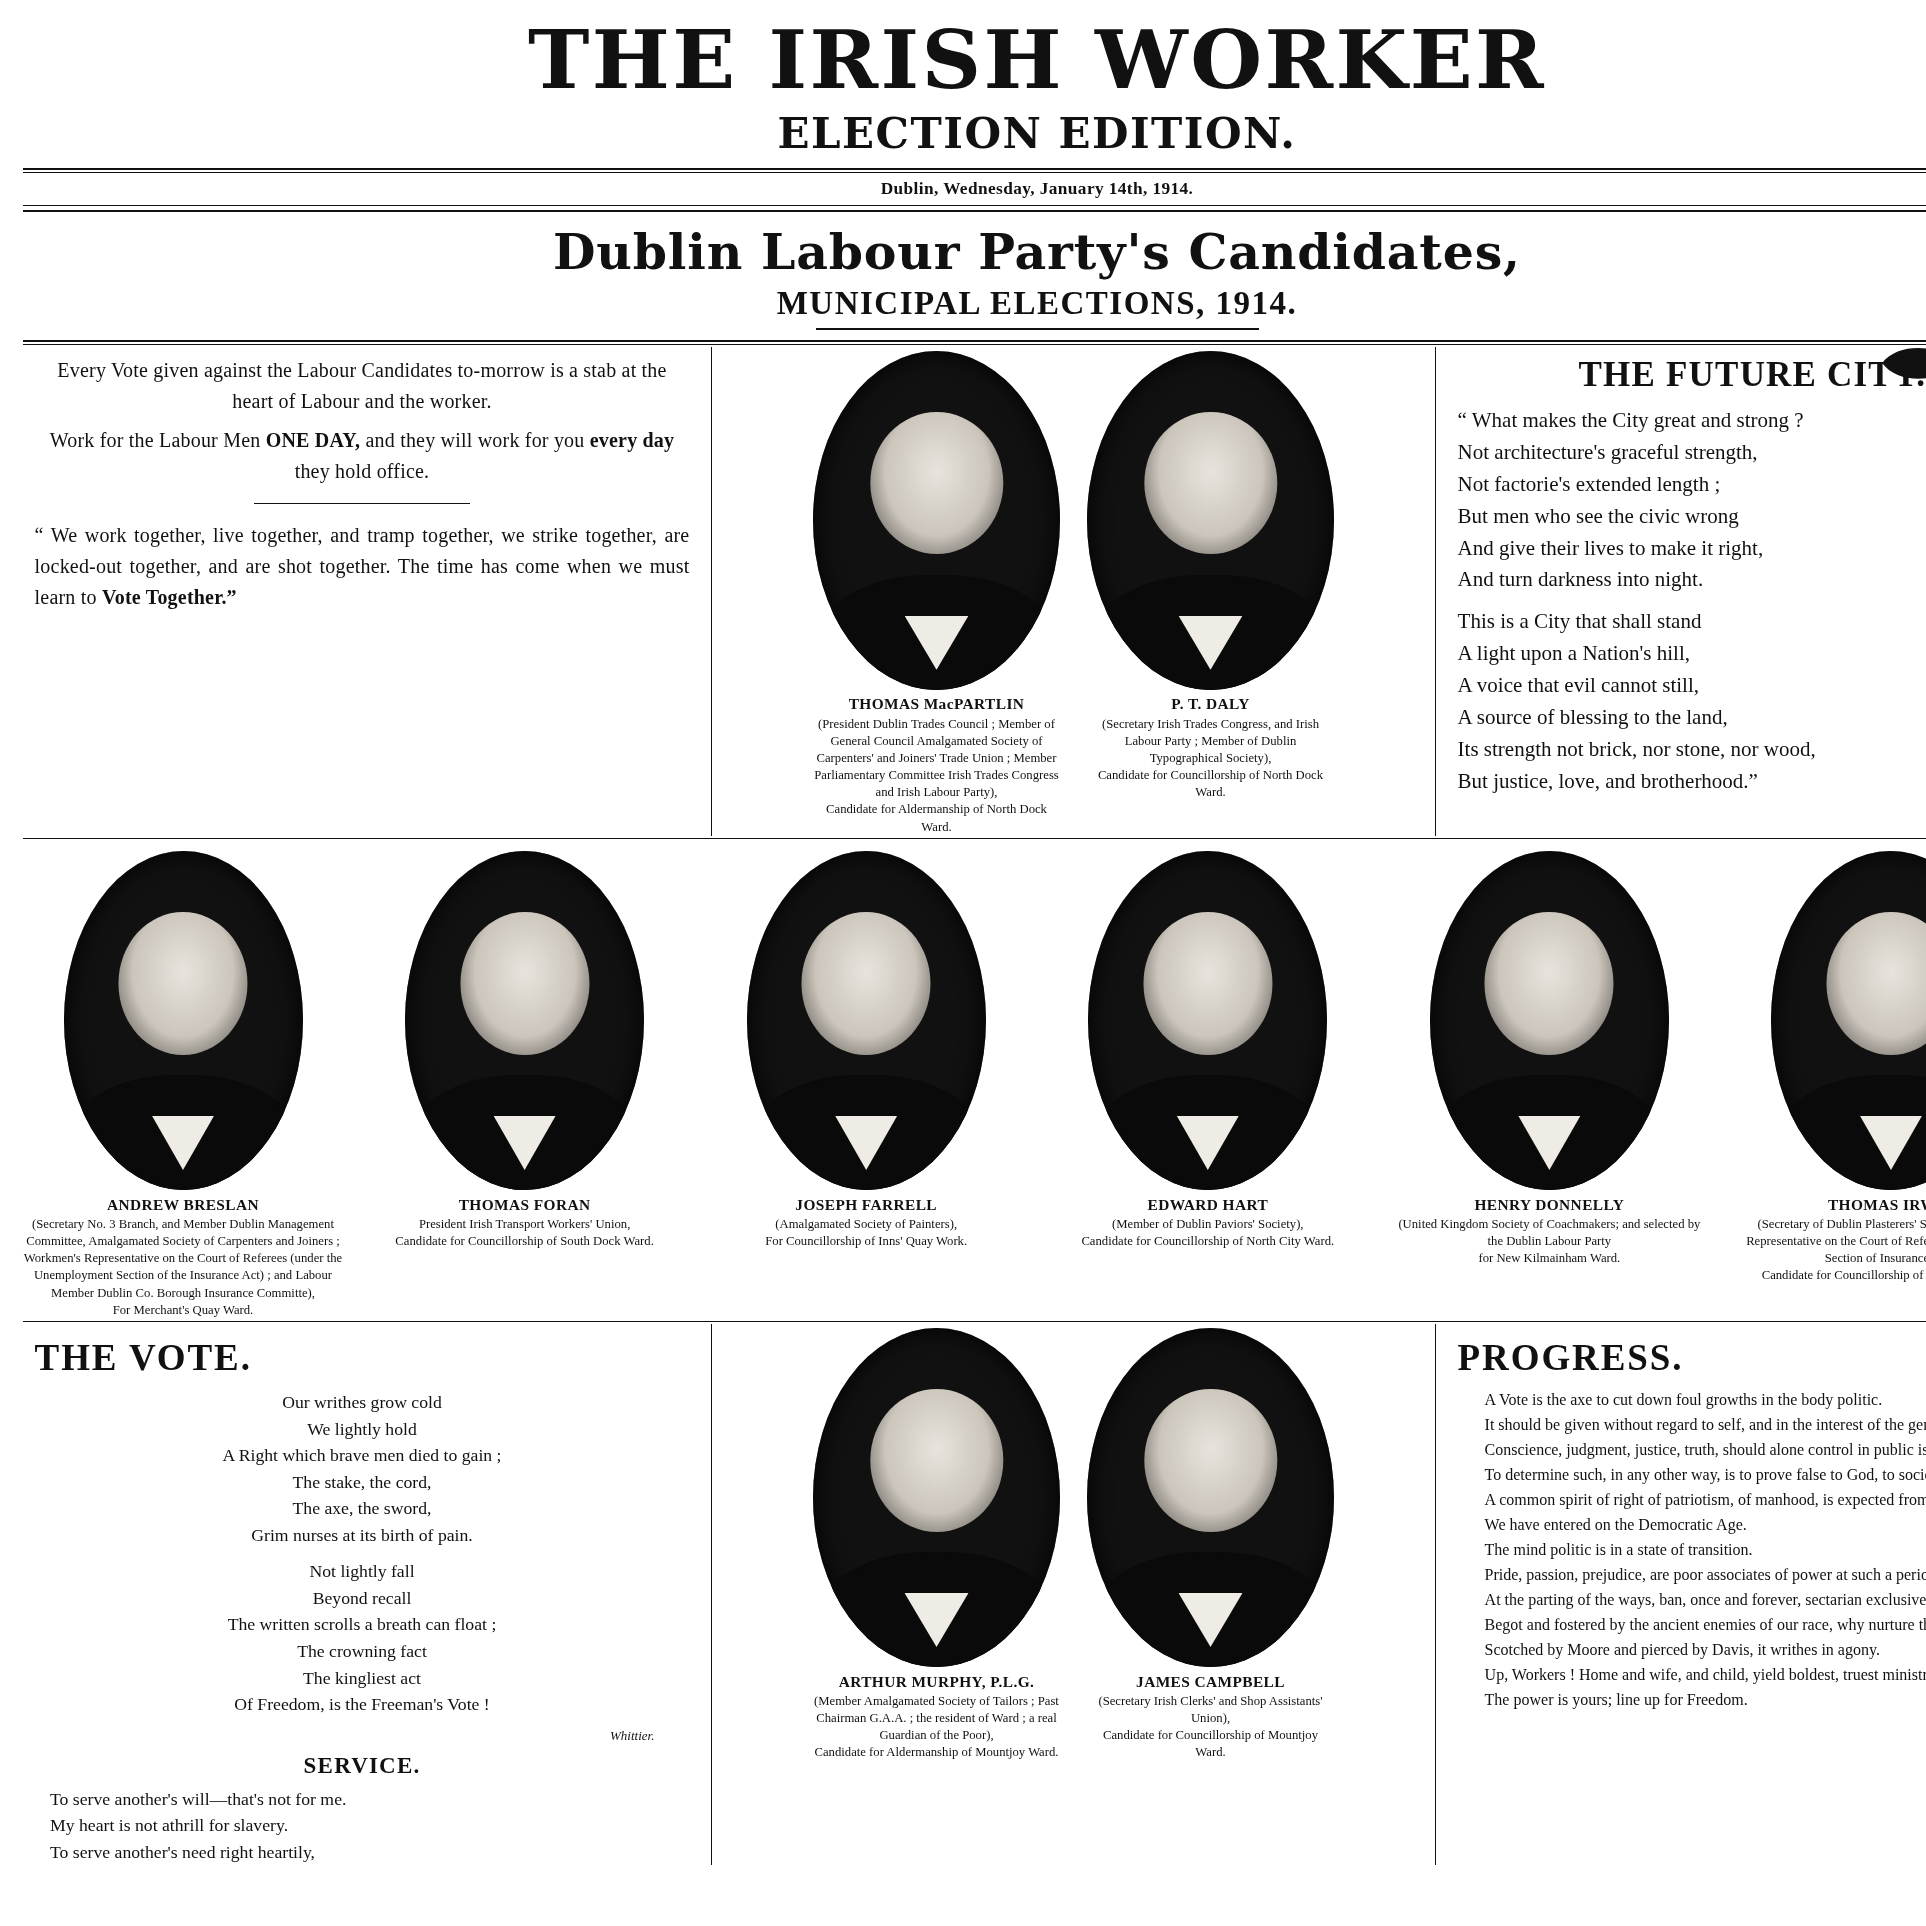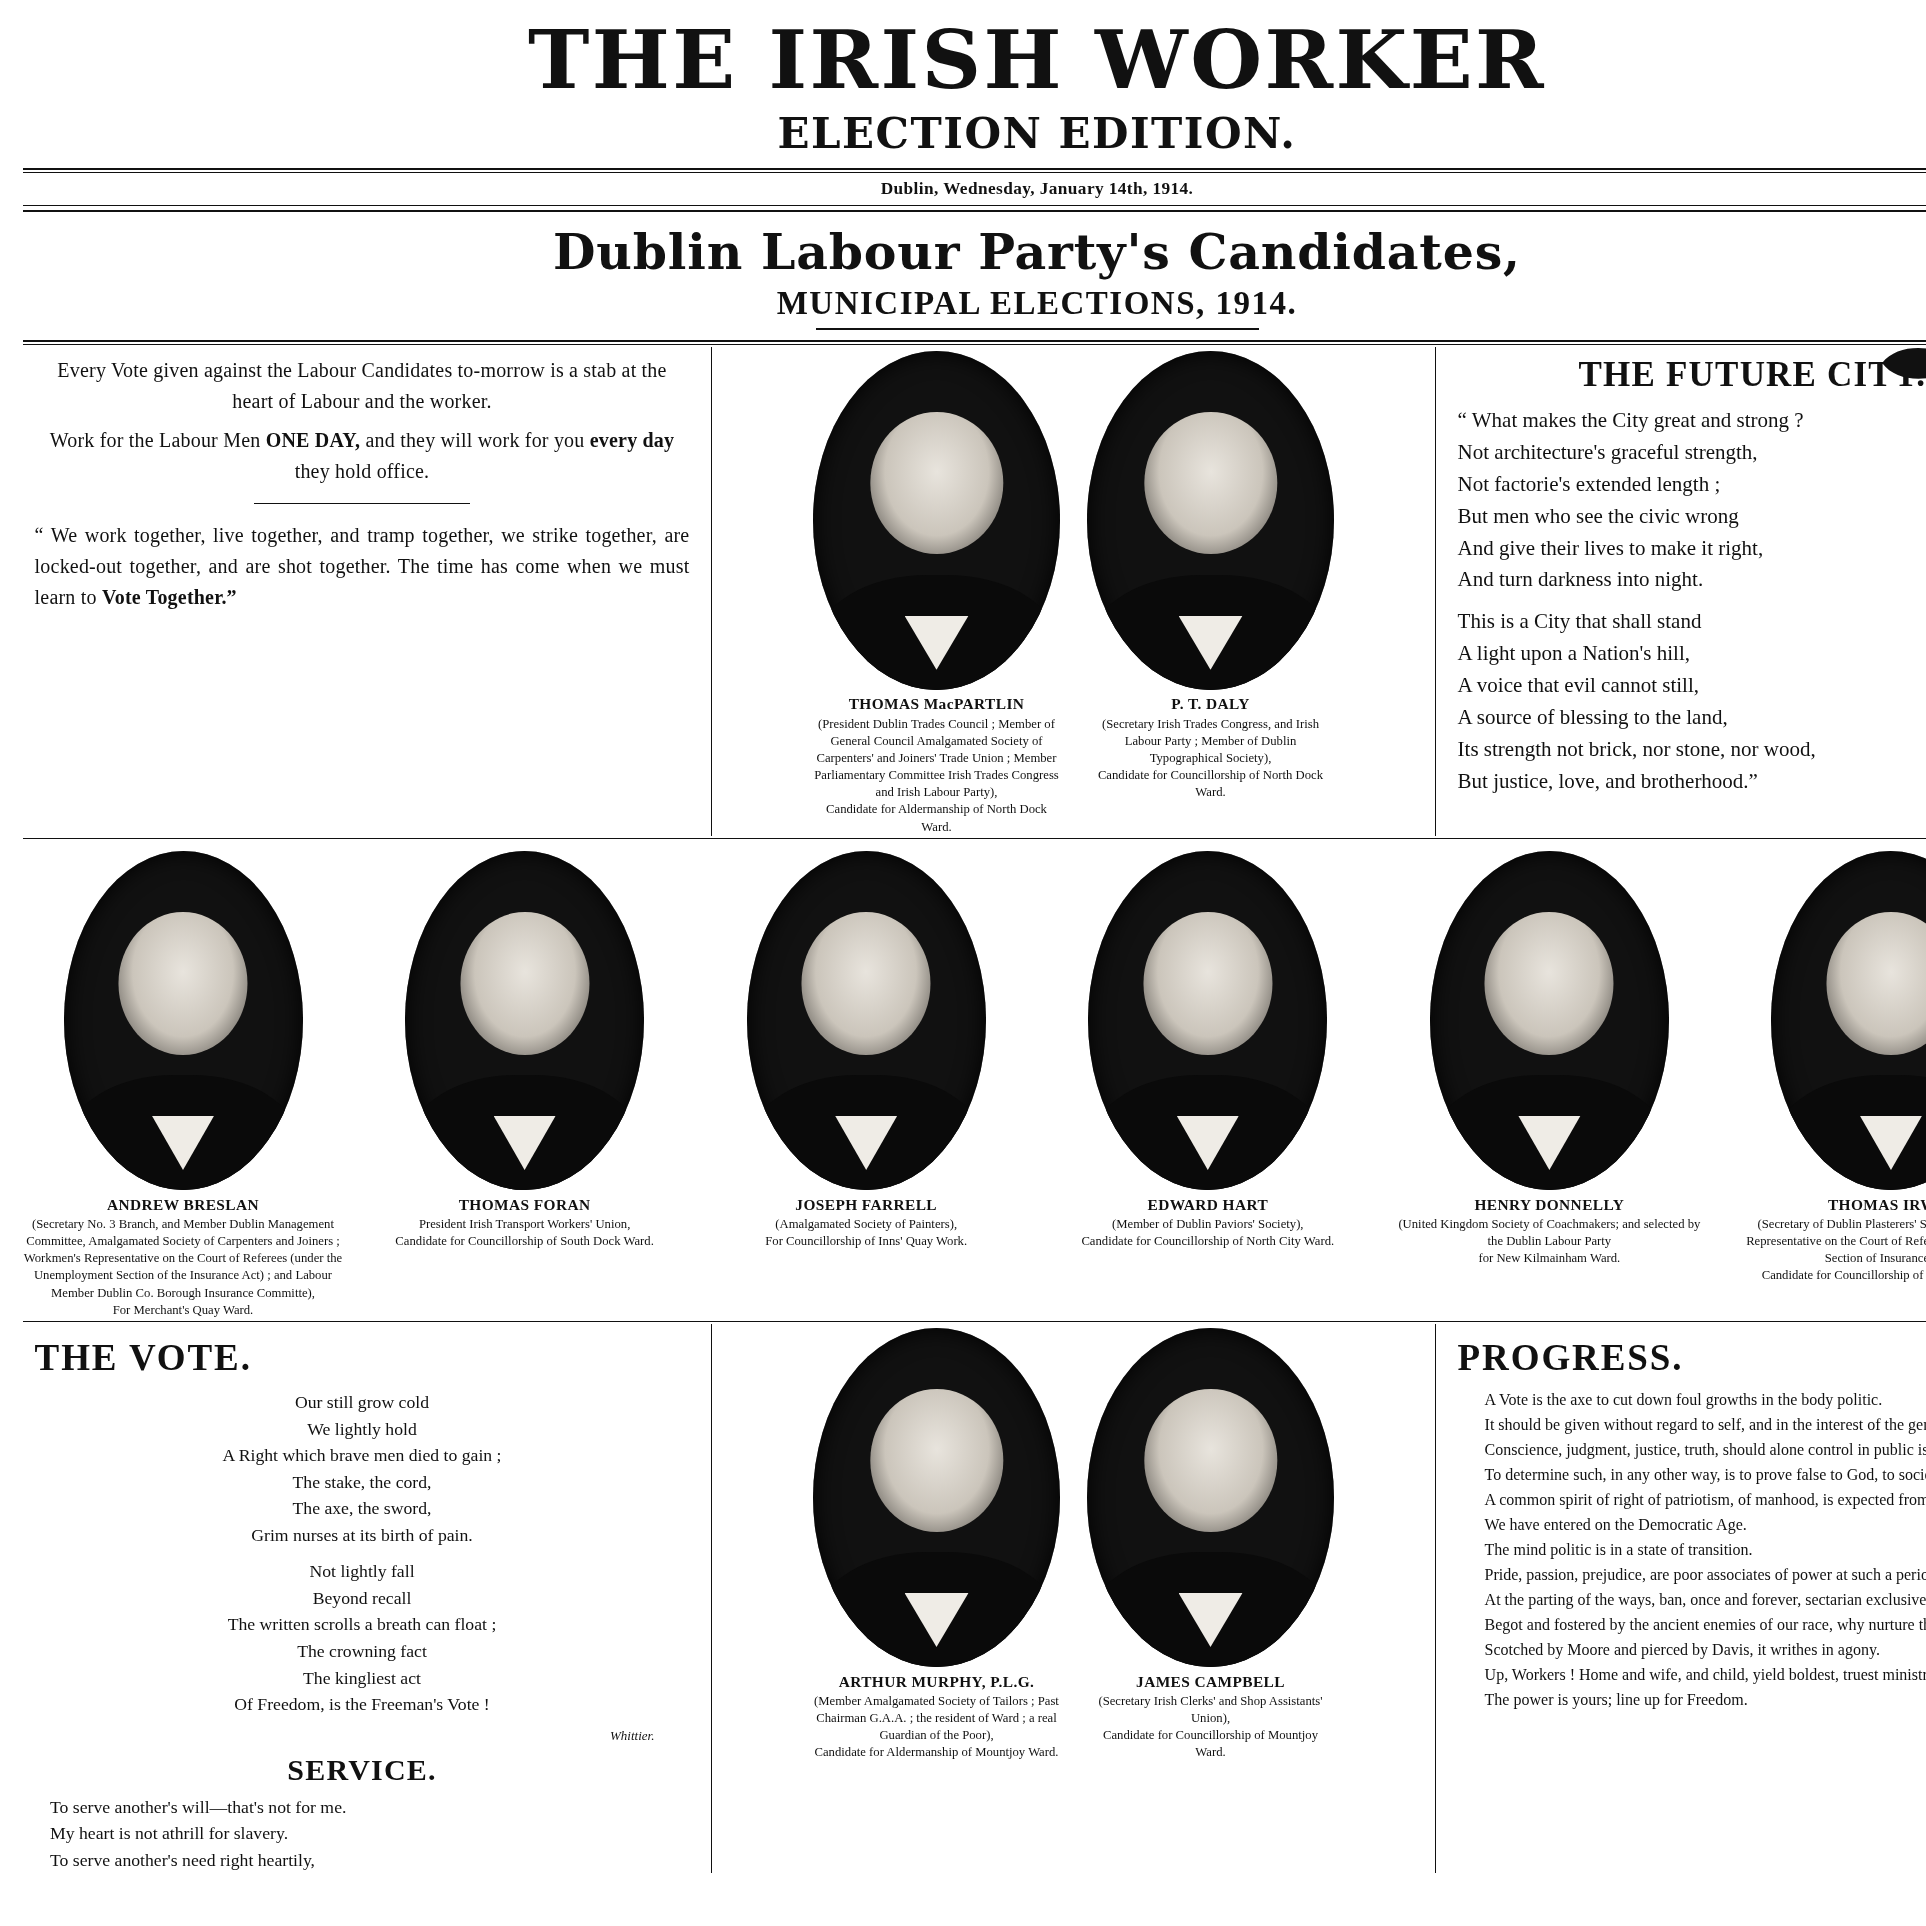--- a/index.html
+++ b/index.html
@@ -183,21 +183,21 @@
     font-family:"Liberation Serif", serif;
     font-size:17.7px;
     line-height:1.5;
     text-align:center;
   }
   .verse .stanza { margin-bottom:10px; }
   .attrib { text-align:right; font-size:13px; font-style:italic; margin:7.7px 35px 3.9px 0;}
   .heading-service {
     font-family:"Liberation Serif", serif;
     font-weight:bold;
-    font-size:30px;
+    font-size:23px;
     letter-spacing:1.2px;
     text-align:center;
     margin:9.2px 0 7px 0;
   }
   .service-lines { font-family:"Liberation Serif", serif; font-size:17.7px; line-height:1.5; text-align:left; padding-left:15.4px;}
   .progress-body p {
     font-family:"Liberation Serif", serif;
     font-size:16px;
     line-height:1.42;
     margin:0 0 2.3px 0;
@@ -378,21 +378,21 @@
   </div>
 
   <hr class="rule-thin">
 
   <div class="section">
 
     <div class="col-left">
       <div class="heading-black">THE VOTE.</div>
       <div class="verse">
         <div class="stanza">
-          <div>Our still grow cold</div>
+          <div>Our writhes grow cold</div>
           <div>We lightly hold</div>
           <div>A Right which brave men died to gain ;</div>
           <div>The stake, the cord,</div>
           <div>The axe, the sword,</div>
           <div>Grim nurses at its birth of pain.</div>
         </div>
         <div class="stanza">
           <div>Not lightly fall</div>
           <div>Beyond recall</div>
           <div>The written scrolls a breath can float ;</div>

